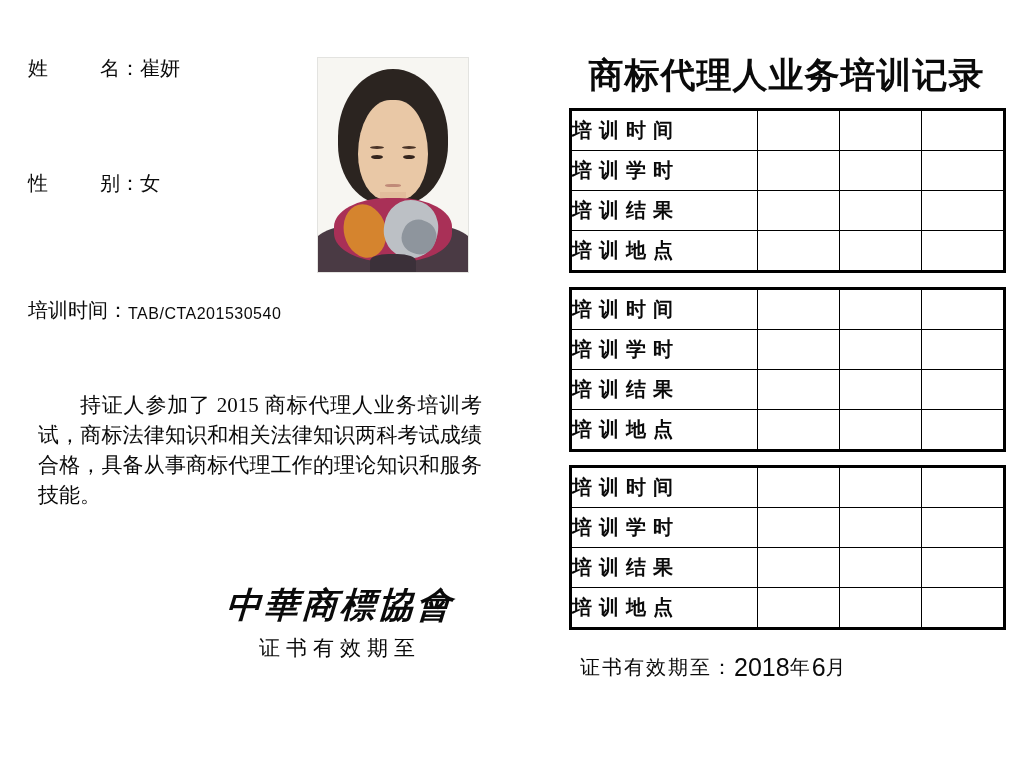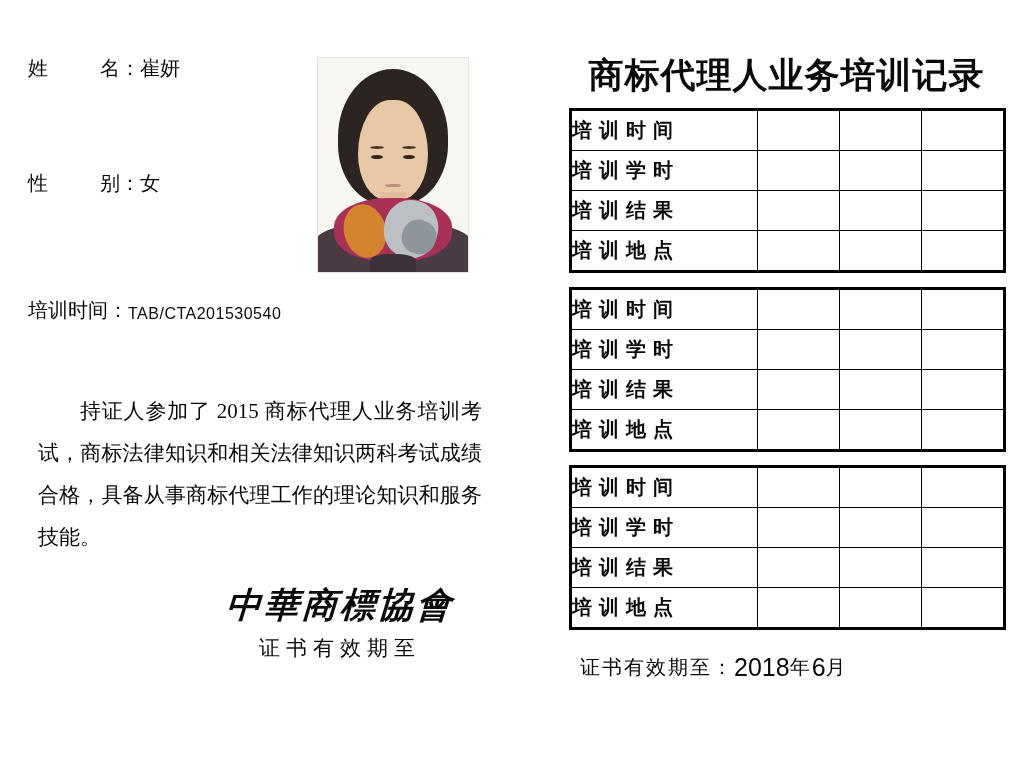--- a/index.html
+++ b/index.html
@@ -27,21 +27,21 @@
     font-family: "Liberation Sans", sans-serif;
     font-size: 16px;
     letter-spacing: 0.5px;
     vertical-align: -2px;
   }
   .statement {
     position: absolute;
     left: 38px; top: 390px;
     width: 444px;
     font-size: 21px;
-    line-height: 42px;
+    line-height: 30px;
     text-align: justify;
     text-indent: 2em;
     margin: 0;
   }
   .issuer {
     position: absolute;
     left: 175px; top: 582px;
     width: 330px;
     text-align: center;
   }

